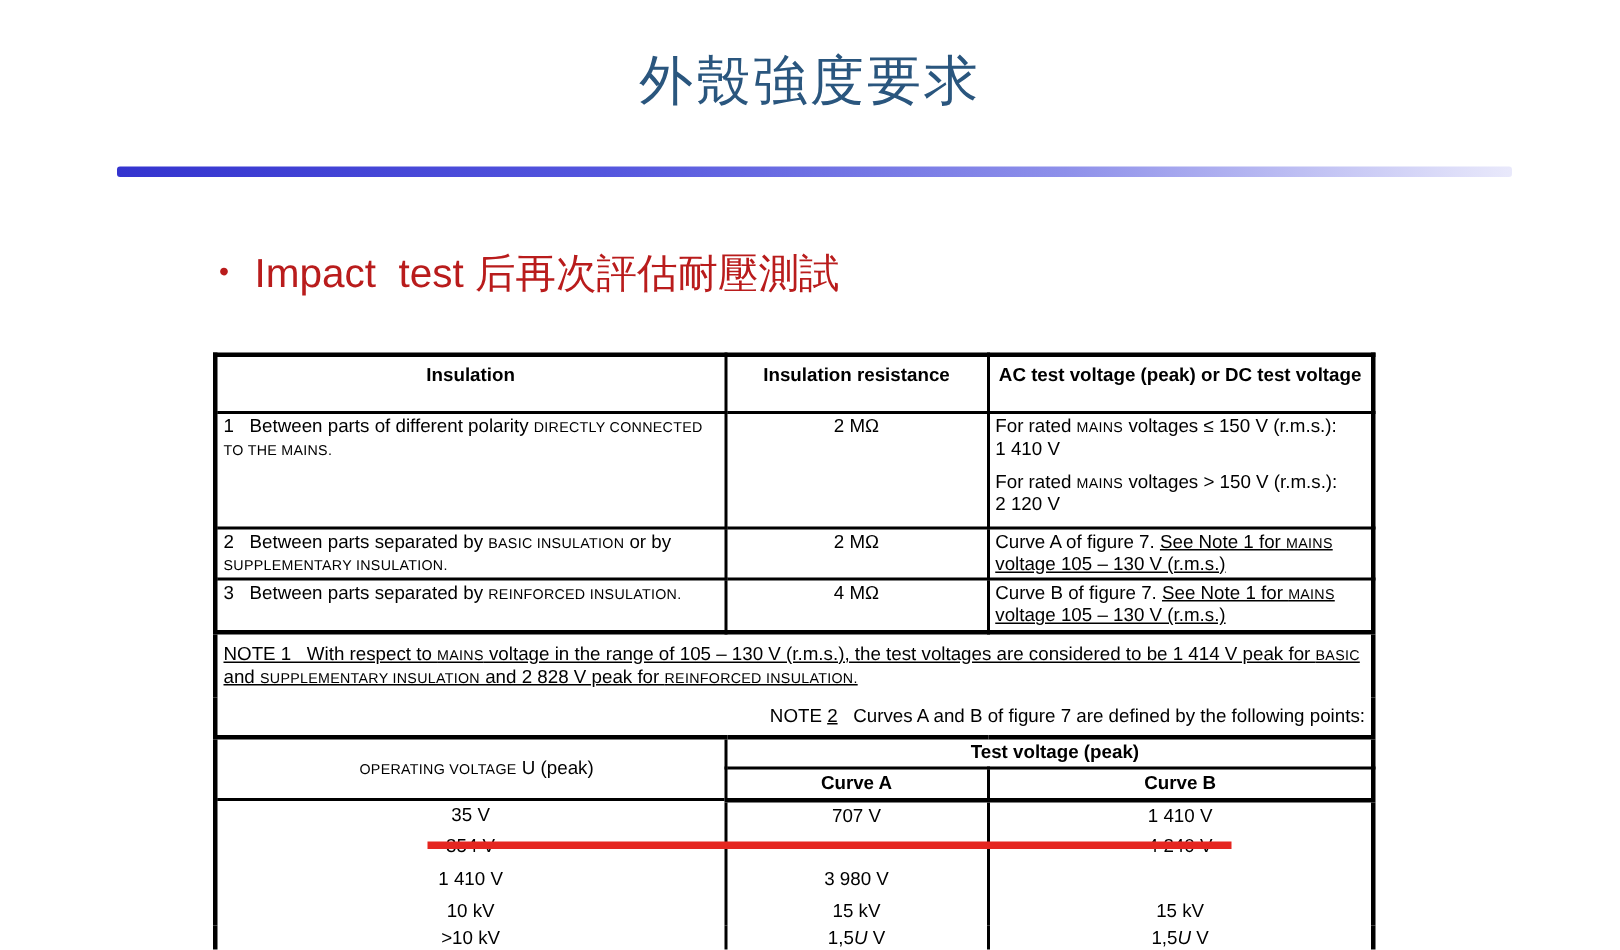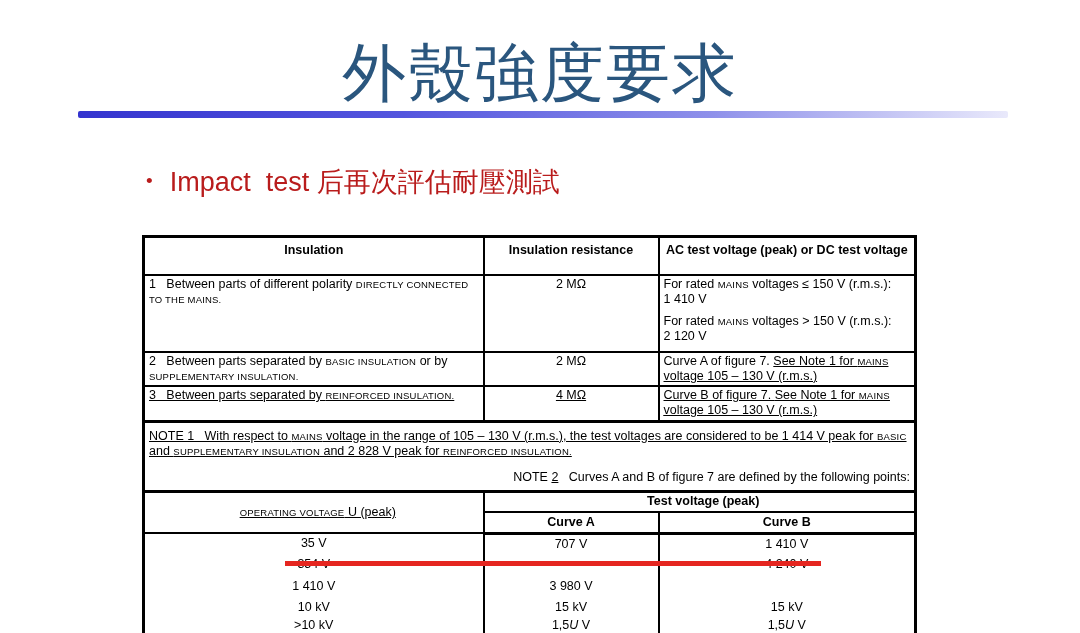--- a/index.html
+++ b/index.html
@@ -6,21 +6,21 @@
   body{
     width:1080px;height:633px;background:#ffffff;position:relative;overflow:hidden;
     font-family:"Liberation Sans","DejaVu Sans",sans-serif;color:#000;
   }
   #slide{position:absolute;inset:0;}
 
   
   #title{
     position:absolute;top:30px;left:0;width:100%;text-align:center;
     font-family:"Liberation Serif","DejaVu Serif",serif;
-    font-size:64px;font-weight:400;color:#2a567e;letter-spacing:2px;
+    font-size:36px;font-weight:400;color:#2a567e;letter-spacing:2px;
   }
   
   #divider{
     position:absolute;top:111px;left:78px;width:930px;height:7px;border-radius:2px;
     background:linear-gradient(to right,#3434cf 0%,#5456de 35%,#8e90ea 68%,#e9e9fb 100%);
   }
 
   
   #bullet{position:absolute;top:164px;left:146px;font-size:27px;color:#b91c1c;white-space:pre-wrap;}
   #bullet .dot{font-size:19px;vertical-align:4px;margin-right:17px;}
@@ -35,26 +35,26 @@
   th,td{border:2px solid #000;padding:1px 4px;overflow:hidden;}
   thead th{font-weight:bold;text-align:center;vertical-align:bottom;padding-bottom:15px;}
   .c1{vertical-align:top;text-align:left;}
   .c2{vertical-align:top;text-align:center;}
   .c3{vertical-align:top;text-align:left;}
   .para+.para{margin-top:7px;}
   .note td{text-align:left;vertical-align:middle;padding-left:4px;}
   .note1 td{border-top:3px solid #000;border-bottom:none;}
   .note2 td{border-top:none;text-align:right;}
   .sub1 td{border-top:3px solid #000;padding-left:12px;}
-  .subleft{text-align:center;vertical-align:middle;font-weight:normal;text-decoration:underline;}
+  .subleft{text-align:center;vertical-align:middle;font-weight:normal;}
   .tvh{text-align:center;vertical-align:middle;font-weight:bold;}
   .cab{text-align:center;vertical-align:middle;font-weight:bold;margin-top:30px;}
   .sub2 td{border-bottom:3px solid #000;}
   .data td{border-top:none;border-bottom:none;text-align:center;vertical-align:middle;}
-  tr.h{height:38px;} .r1{height:77px;} .r2{height:30px;} .r3{height:31px;text-decoration:underline;}
+  tr.h{height:38px;} .r1{height:77px;} .r2{height:30px;} .r3{height:31px;}
   .note1{height:44px;} .note2{height:26px;} .sub1{height:21px;} .sub2{height:21px;}
   .d1{height:21px;} .d2{height:22px;} .d3{height:22px;} .d4{height:19px;} .d5{height:18px;}
 
   .sc{font-size:0.76em;letter-spacing:0.2px;}
   .u{text-decoration:underline;}
   .i{font-style:italic;}
 
   
   #redline{
     position:absolute;left:143px;top:326px;width:536px;height:5px;

